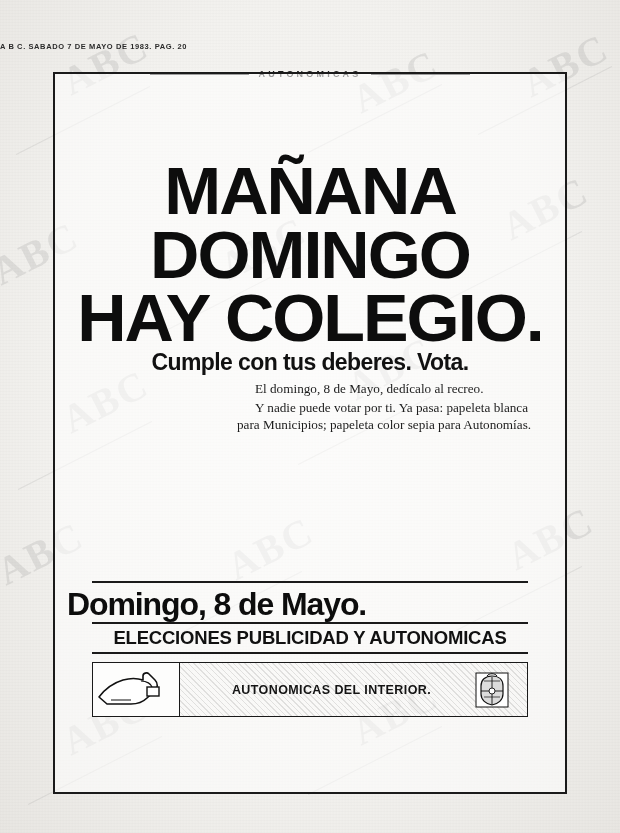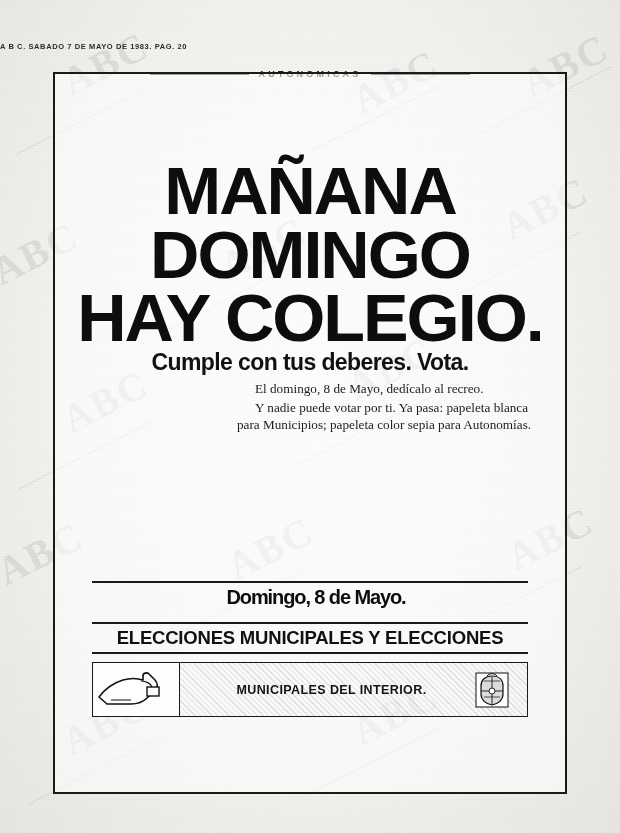--- a/index.html
+++ b/index.html
@@ -151,23 +151,22 @@
     color: #1c1c1c;
     text-align: left;
   }
   .body-copy p { margin: 0 0 2px 0; }
   .body-copy p.indent { text-indent: 18px; }
 
   .date-line {
     position: absolute;
     left: 12px; right: 0;
     top: 512px;
-    text-align: center;
-    font-weight: bold;
-    font-size: 20px;
+    font-weight: bold;
+    font-size: 32px;
     letter-spacing: -1.1px;
     color: #0d0d0d;
   }
   .rule-top {
     position: absolute;
     left: 37px; right: 37px;
     top: 507px;
     height: 2px;
     background: #1a1a1a;
   }
@@ -298,34 +297,34 @@
       <div class="subhead">Cumple con tus deberes. Vota.</div>
 
       <div class="body-copy">
         <p class="indent">El domingo, 8 de Mayo, dedícalo al recreo.</p>
         <p class="indent">Y nadie puede votar por ti. Ya pasa: papeleta blanca para Municipios; papeleta color sepia para Autonomías.</p>
       </div>
 
       <div class="rule-top"></div>
       <div class="date-line">Domingo, 8 de Mayo.</div>
       <div class="rule-mid"></div>
-      <div class="elections">ELECCIONES MUNICIPALES Y ELECCIONES</div>
+      <div class="elections">ELECCIONES PUBLICIDAD Y AUTONOMICAS</div>
       <div class="rule-bot"></div>
 
       <div class="ministry">
         <div class="hand-box">
           <svg class="hand-svg" width="78" height="44" viewBox="0 0 78 44">
             <path d="M2 30 C8 22 16 16 26 13 C33 11 40 11 46 13 L46 9 C46 6 50 5 52 7 L58 13 C61 16 61 21 58 24 L50 31 C46 35 40 37 34 37 L10 37 Z" fill="#ffffff" stroke="#111" stroke-width="1.6" stroke-linejoin="round"></path>
             <path d="M44 14 C50 14 54 17 55 20" fill="none" stroke="#111" stroke-width="1.2"></path>
             <rect x="50" y="20" width="12" height="9" fill="#ffffff" stroke="#111" stroke-width="1.4"></rect>
             <path d="M14 33 L34 33" stroke="#111" stroke-width="1" fill="none"></path>
           </svg>
         </div>
         <div class="ministry-center">
-          <div class="ministry-label">MUNICIPALES DEL INTERIOR.</div>
+          <div class="ministry-label">AUTONOMICAS DEL INTERIOR.</div>
           <div class="crest">
             <svg class="crest-svg" width="34" height="36" viewBox="0 0 34 36">
               <rect x="1" y="1" width="32" height="34" fill="#ffffff" stroke="#111" stroke-width="1"></rect>
               <path d="M17 4 C10 4 6 8 6 14 L6 22 C6 28 11 32 17 33 C23 32 28 28 28 22 L28 14 C28 8 24 4 17 4 Z" fill="#dcdcdc" stroke="#111" stroke-width="1.2"></path>
               <path d="M17 5 L17 33" stroke="#111" stroke-width="0.9"></path>
               <path d="M6 19 L28 19" stroke="#111" stroke-width="0.9"></path>
               <path d="M9 9 L25 9" stroke="#111" stroke-width="0.7"></path>
               <path d="M9 25 L25 25" stroke="#111" stroke-width="0.7"></path>
               <circle cx="17" cy="19" r="3" fill="#ffffff" stroke="#111" stroke-width="0.9"></circle>
               <path d="M12 4 C14 1 20 1 22 4" fill="none" stroke="#111" stroke-width="1"></path>

